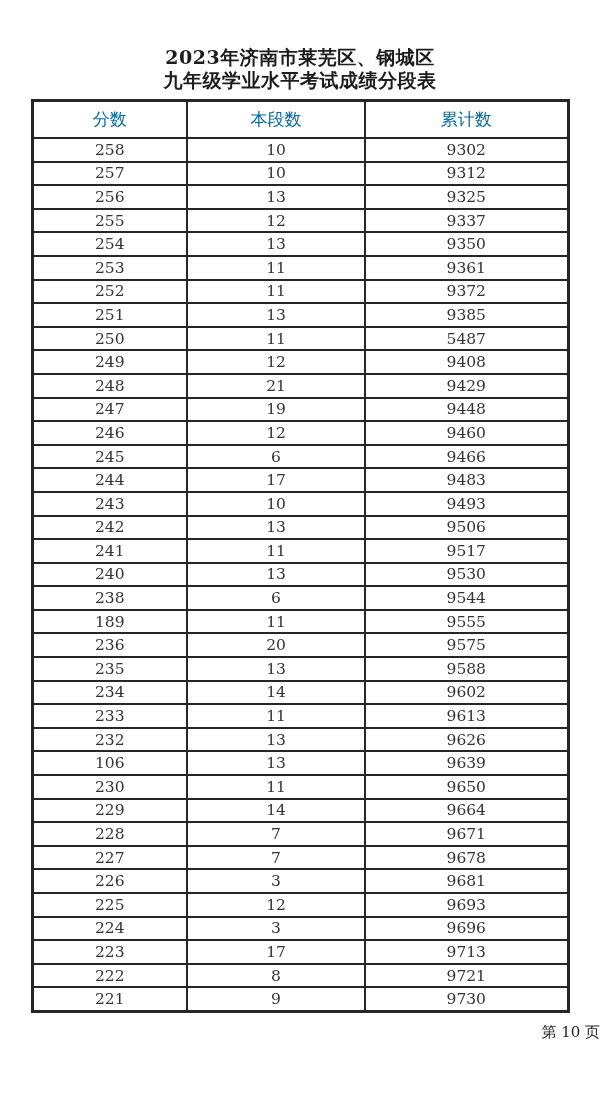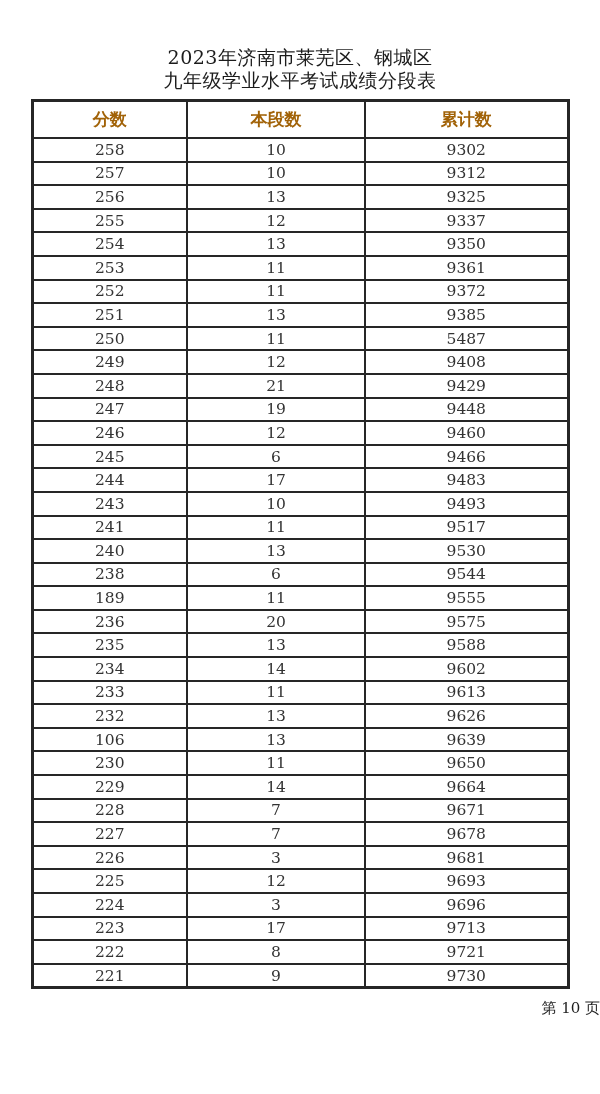--- a/index.html
+++ b/index.html
@@ -16,21 +16,21 @@
   }
   .page {
     width: 600px;
     height: 1094px;
     box-sizing: border-box;
     background: #ffffff;
   }
   .doc-title {
     text-align: center;
     margin-top: 46px;
-    font-weight: normal;
+    font-weight: bold;
     font-size: 19px;
     line-height: 23px;
     color: #1c1c1c;
     letter-spacing: 0.5px;
   }
   table.score-table {
     width: 536px;
     margin: 7px auto 0 auto;
     border-collapse: collapse;
     table-layout: fixed;
@@ -40,22 +40,22 @@
   table.score-table td {
     border: 2px solid #262626;
     text-align: center;
     vertical-align: middle;
     padding: 0;
     overflow: hidden;
   }
   table.score-table th {
     height: 35px;
     font-size: 17px;
-    font-weight: bold;
-    color: #a16207;
+    font-weight: normal;
+    color: #0369a1;
   }
   table.score-table td {
     height: 21.6px;
     font-size: 15.5px;
     font-weight: normal;
     color: #333333;
   }
   .page-footer {
     text-align: right;
     margin-top: 10px;
@@ -161,20 +161,25 @@
           <td>244</td>
           <td>17</td>
           <td>9483</td>
         </tr>
         <tr>
           <td>243</td>
           <td>10</td>
           <td>9493</td>
         </tr>
         <tr>
+          <td>242</td>
+          <td>13</td>
+          <td>9506</td>
+        </tr>
+        <tr>
           <td>241</td>
           <td>11</td>
           <td>9517</td>
         </tr>
         <tr>
           <td>240</td>
           <td>13</td>
           <td>9530</td>
         </tr>
         <tr>

